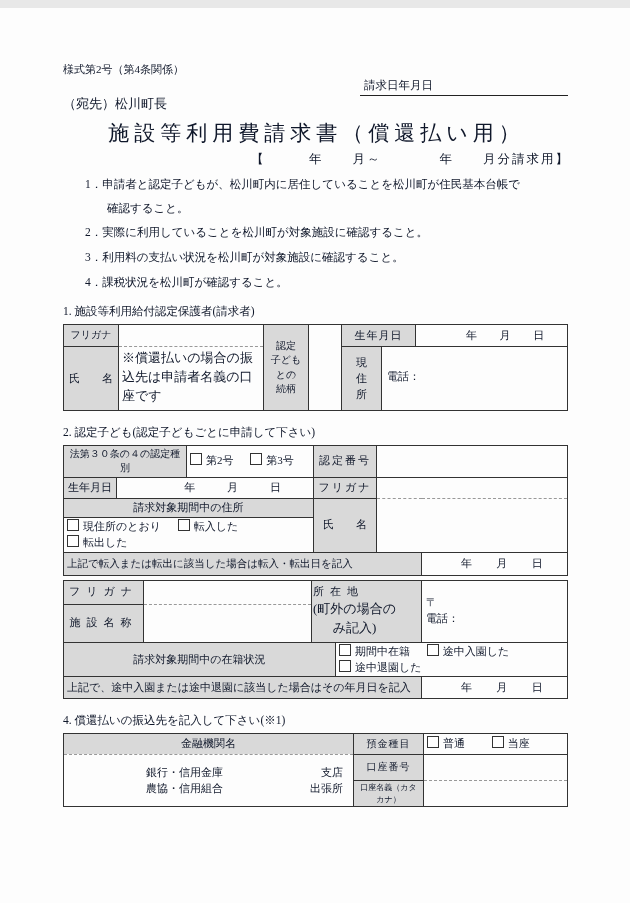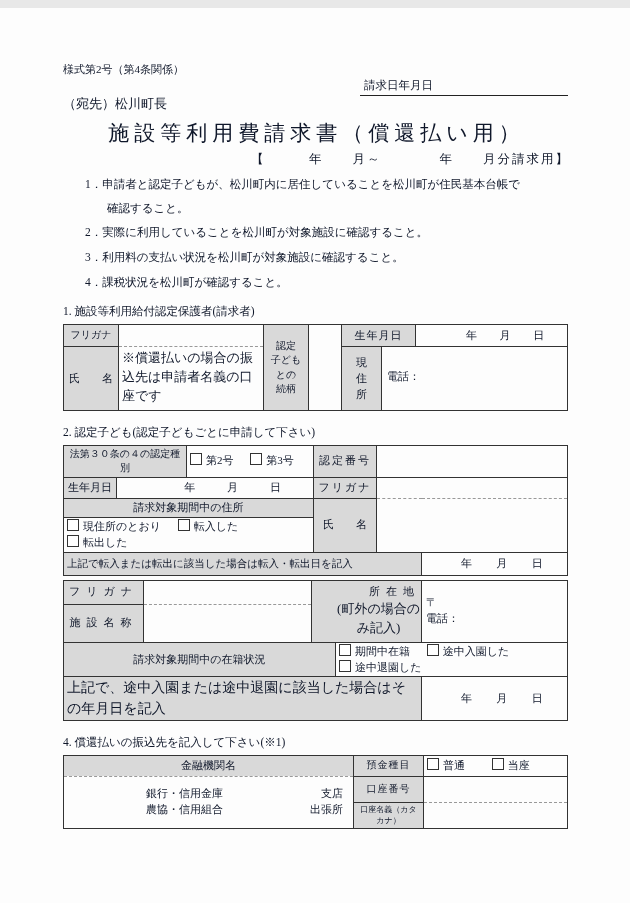--- a/index.html
+++ b/index.html
@@ -181,21 +181,21 @@
           <col style="width:168px">
           <col style="width:24px">
           <col style="width:86px">
           <col>
         </colgroup>
     <tbody>
           <tr style="height:24px">
       <td class="shade ctr ls6">フリガナ</td>
       <td class="dash-b"></td>
       <td class="shade p0" colspan="2" rowspan="2">
-        <div class="splitcol" style="align-items:flex-end;">
+        <div class="splitcol" style="align-items:flex-start;">
           <span class="ls6">所在地</span>
           <span class="xs preline ctr">(町外の場合の
 み記入)</span>
         </div>
       </td>
       <td rowspan="2" class="p0">
         <div class="splitcol" style="padding:2px 4px;">
           <span>〒</span>
           <span>電話：</span>
         </div>
@@ -207,21 +207,21 @@
     </tr>
     <tr style="height:21px">
       <td class="shade ctr" colspan="3">請求対象期間中の在籍状況</td>
       <td colspan="2">
         <span class="cbopt"><span class="cbx"></span><span>期間中在籍</span></span>
         <span class="cbopt"><span class="cbx"></span><span>途中入園した</span></span>
         <span class="cbopt"><span class="cbx"></span><span>途中退園した</span></span>
       </td>
     </tr>
     <tr style="height:22px">
-      <td class="shade" colspan="4" style="font-size:14px">上記で、途中入園または途中退園に該当した場合はその年月日を記入</td>
+      <td class="shade" colspan="4" style="font-size:11px">上記で、途中入園または途中退園に該当した場合はその年月日を記入</td>
       <td class="p0">
         <div class="ymd" style="padding-left:10%">
           <span>年</span>
           <span>月</span>
           <span>日</span>
         </div>
       </td>
     </tr>
   </tbody>
       </table>

